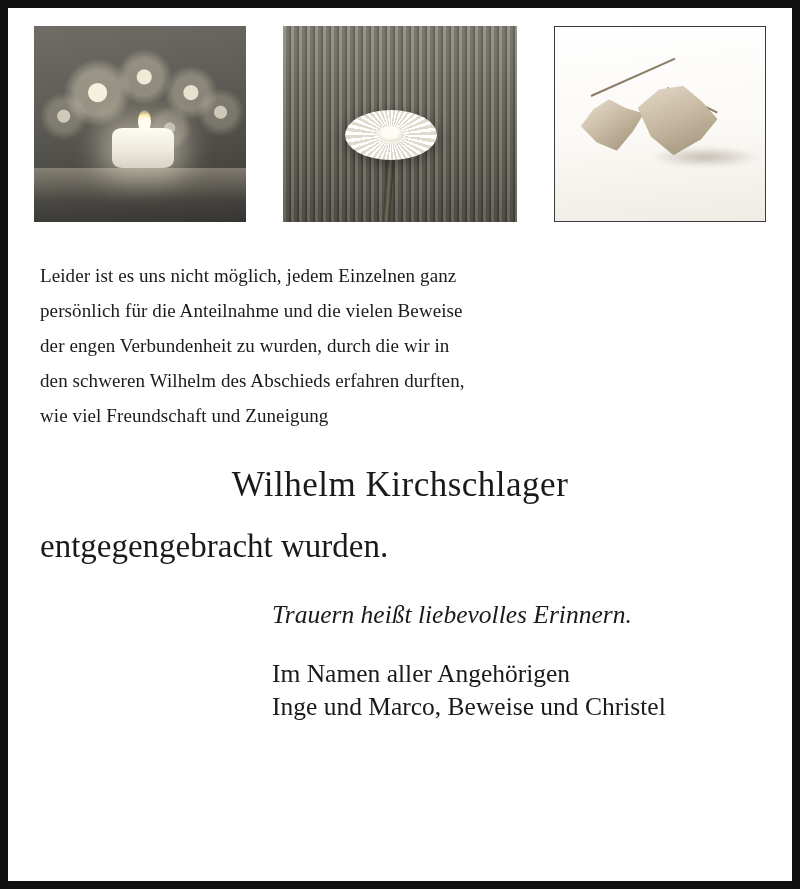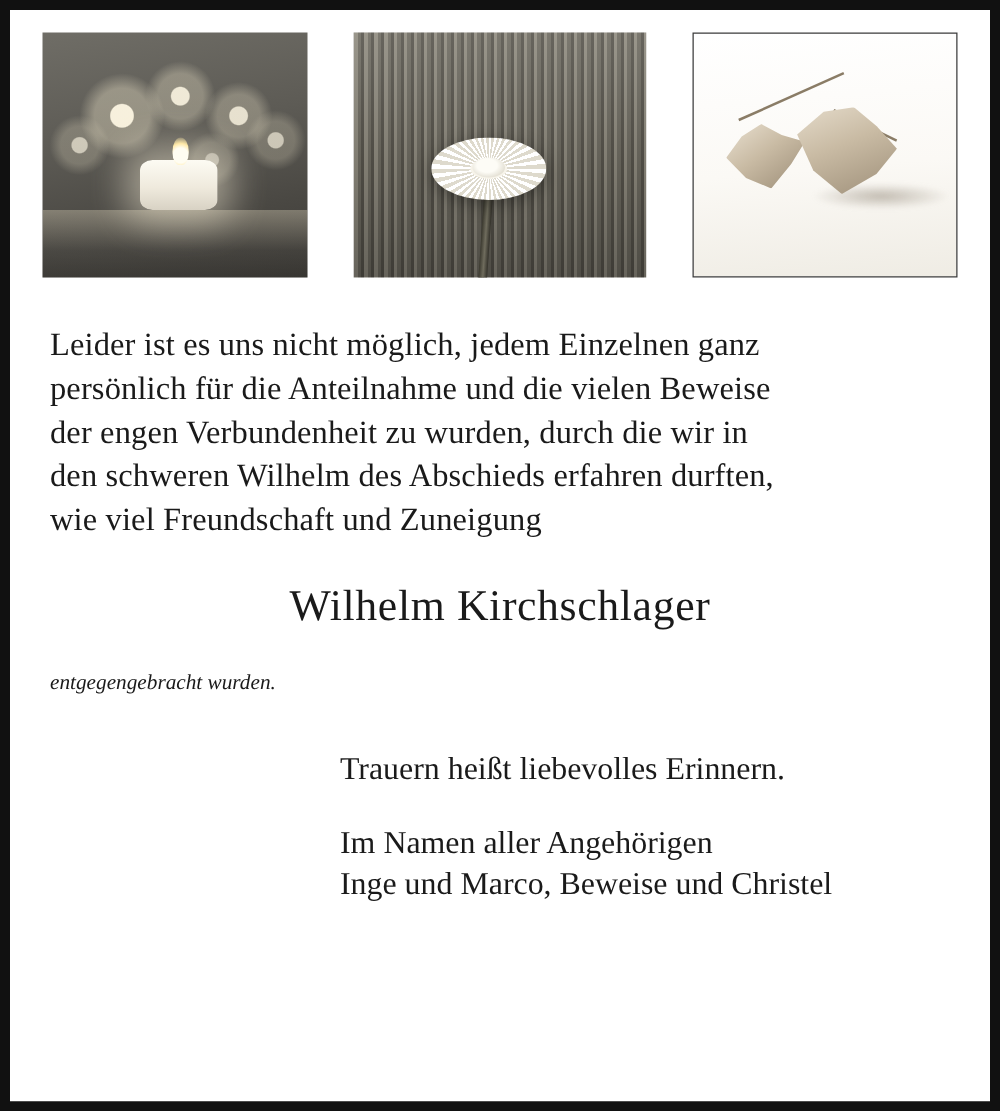--- a/index.html
+++ b/index.html
@@ -204,45 +204,44 @@
     transform-origin: left center;
   }
   .photo-leaves .stem-1 { left: 36px; top: 68px; width: 92px; transform: rotate(-24deg); }
   .photo-leaves .stem-2 { left: 112px; top: 60px; width: 56px; transform: rotate(26deg); }
 
   
   .text-block {
     padding: 26px 6px 0 6px;
   }
   .intro {
-    font-size: 26px;
+    font-size: 19px;
     line-height: 35px;
     letter-spacing: 0.1px;
   }
   .intro p { margin: 0; }
   .name {
     text-align: center;
     font-size: 35px;
     line-height: 1.05;
     margin: 34px 0 26px 0;
     letter-spacing: 0.5px;
     white-space: nowrap;
   }
   .after-name {
-    font-size: 17px;
+    font-size: 33px;
     line-height: 32px;
     margin: 1px 0 36px 0;
-    font-style: italic;
   }
   .closing {
     margin-left: 232px;
     font-size: 25.5px;
     line-height: 33px;
   }
-  .closing .motto { margin: 0 0 26px 0; }
+  .closing .motto { margin: 0 0 26px 0; font-style: italic; }
   .closing .family { margin: 0; }
   .place {
     margin-top: 34px;
     font-size: 25.5px;
     line-height: 30px;
   }
 </style>
 </head>
 <body>
 

